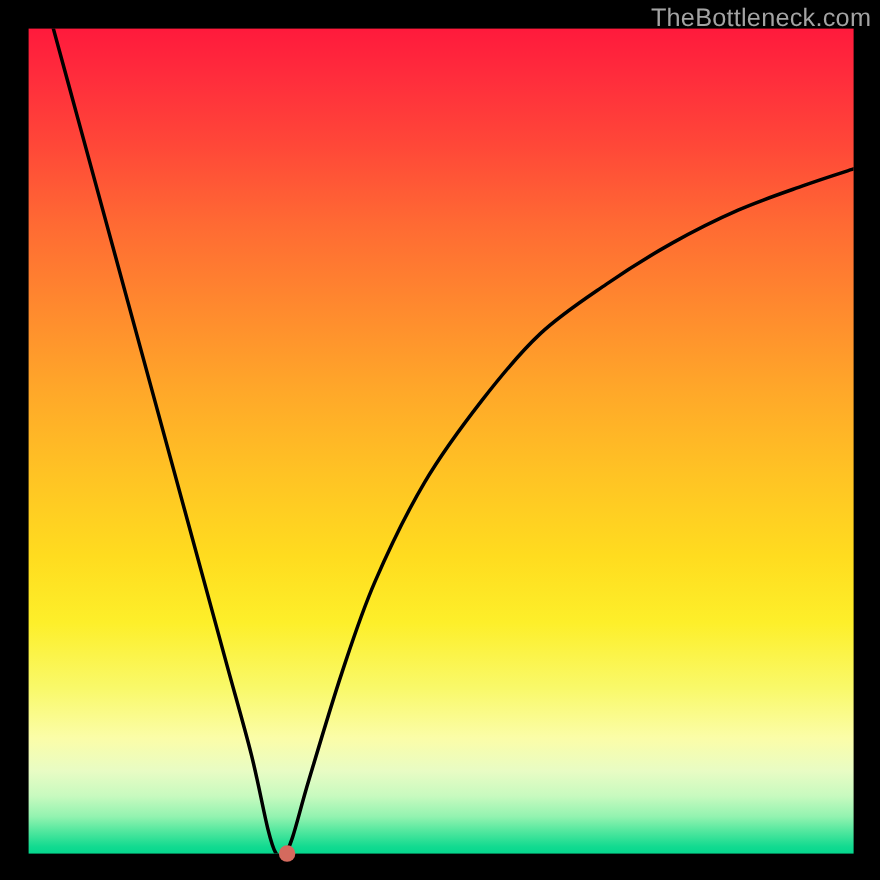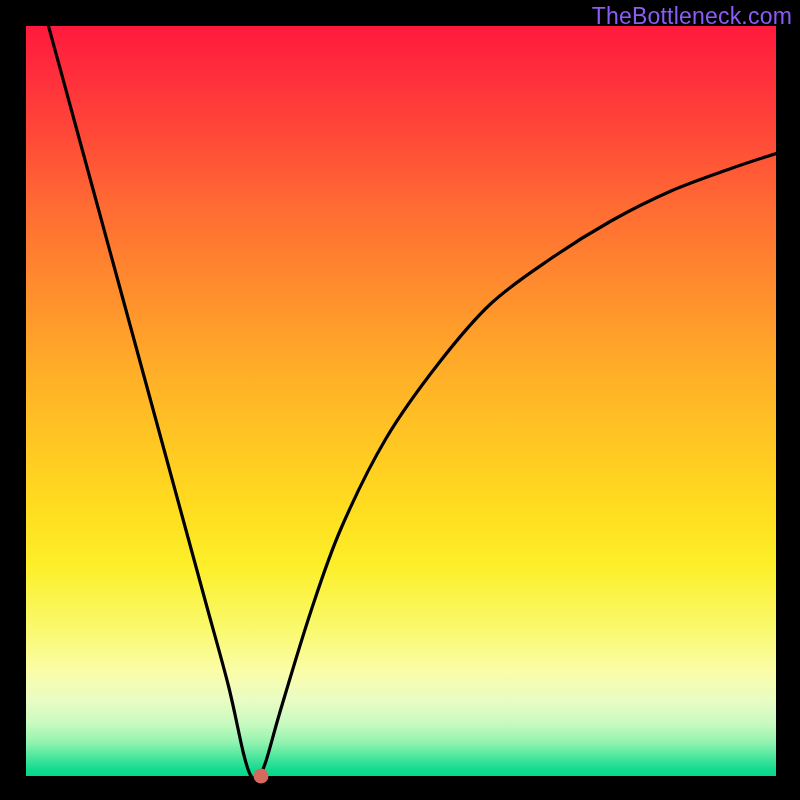--- a/index.html
+++ b/index.html
@@ -29,21 +29,21 @@
       #5ce9a1 97%,
       #2fe096 98.3%,
       #11da90 99.2%,
       #05d78d 100%
     );
   }
   .watermark {
     position: absolute;
     top: 3px;
     right: 8px;
-    color: #8b5cf6;
+    color: #a3a3a3;
     font-size: 23px;
     font-weight: 400;
     letter-spacing: 0.2px;
   }
   svg.curve {
     position: absolute;
     left: 0; top: 0;
     width: 750px; height: 750px;
   }
   .dot {

